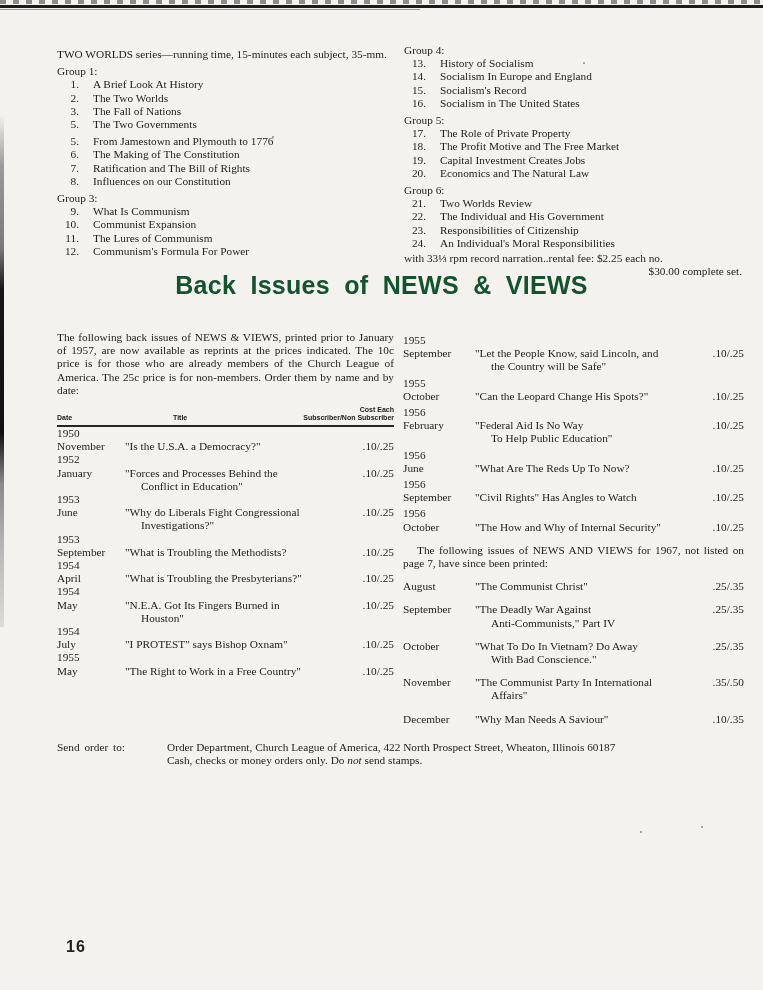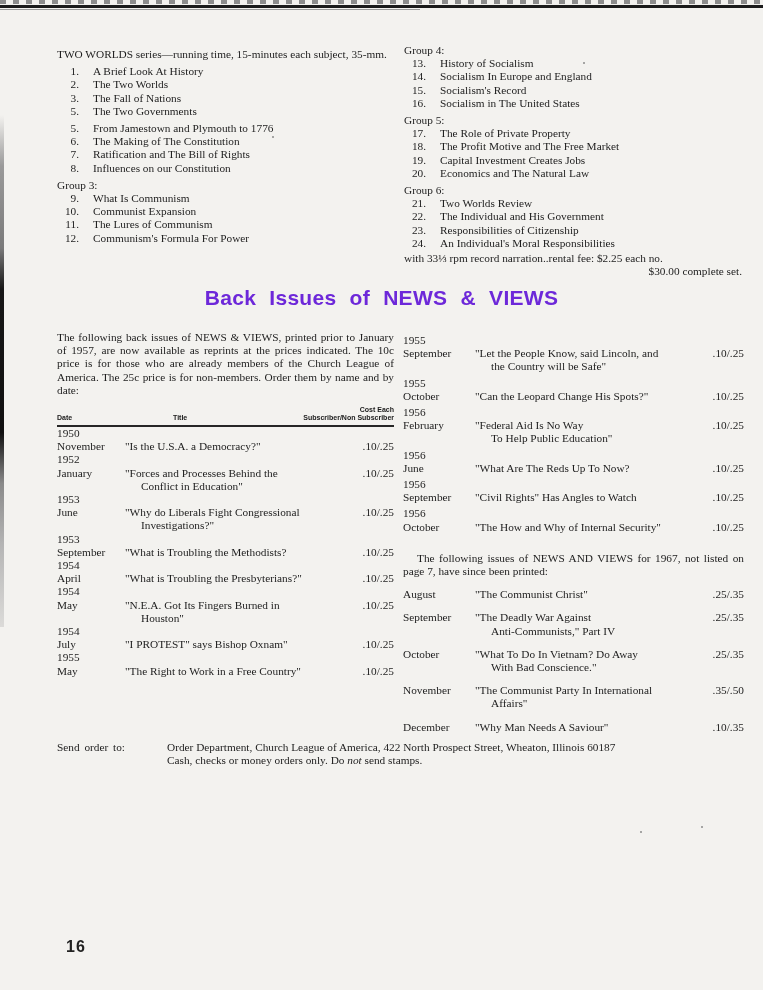--- a/index.html
+++ b/index.html
@@ -21,43 +21,43 @@
   .films-right{position:absolute;left:404px;top:40px;width:340px;}
   .film-intro{margin-bottom:3px;}
   .film-group{margin-top:4px;}
   .film-item{display:flex;gap:8px;}
   .film-num{width:22px;flex:none;text-align:right;margin-right:6px;}
   .film-text{flex:1;}
   .rental-note{margin-top:2px;}
   .rental-note2{text-align:right;padding-right:2px;}
 
   
-  .headline{position:absolute;left:0;top:286px;width:763px;text-align:center;
+  .headline{position:absolute;left:0;top:274px;width:763px;text-align:center;
      font-family:"Liberation Sans","DejaVu Sans",sans-serif;font-weight:bold;
-     font-size:21px;line-height:23px;word-spacing:7px;letter-spacing:.3px;color:#6d28d9;}
+     font-size:25px;line-height:23px;word-spacing:7px;letter-spacing:.3px;color:#14532d;}
 
   
   .bi-left{position:absolute;left:57px;top:331px;width:337px;}
   .bi-right{position:absolute;left:403px;top:331px;width:341px;}
   .bi-intro{text-align:justify;}
   .bi-thead{display:flex;align-items:flex-end;margin-top:9px;
      font-family:"Liberation Sans","DejaVu Sans",sans-serif;font-weight:bold;
      font-size:7px;line-height:8px;color:#1a1a1a;}
   .th-date{width:68px;flex:none;}
   .th-title{flex:1;padding-left:48px;}
   .th-cost{width:132px;flex:none;text-align:right;}
   .bi-rule{border-top:2px solid #262626;margin-top:3px;}
   .bi-row{margin-top:0;}
   .bi-right .rows-top .bi-row{margin-top:3px;}
   .bi-line{display:flex;align-items:baseline;}
   .bi-month{width:68px;flex:none;}
   .bi-right .bi-month{width:72px;}
   .bi-title{flex:1;padding-left:16px;text-indent:-16px;white-space:pre-wrap;padding-right:4px;}
   .bi-price{width:46px;flex:none;text-align:right;}
-  .para-1967{margin-top:18px;text-indent:14px;text-align:justify;}
+  .para-1967{margin-top:10px;text-indent:14px;text-align:justify;}
   .rows-1967 .bi-row{margin-top:10px;}
 
   
   .order-footer{position:absolute;left:57px;top:741px;width:665px;display:flex;}
   .footer-label{width:110px;flex:none;word-spacing:2px;}
   .footer-body{flex:1;}
   .footer-italic{font-style:italic;}
 
   .page-number{position:absolute;left:66px;top:940px;
      font-family:"Liberation Sans","DejaVu Sans",sans-serif;font-weight:bold;
@@ -75,20 +75,21 @@
   <div class="speck" style="left:272px;top:136px;width:2px;height:2px;"></div>
   <div class="speck" style="left:583px;top:62px;width:2px;height:2px;"></div>
   <div class="speck" style="left:640px;top:831px;width:2px;height:2px;"></div>
   <div class="speck" style="left:701px;top:826px;width:2px;height:2px;"></div>
 
   <div class="films-left">
     <div class="film-intro">TWO WORLDS series—running time, 15-minutes each subject, 35-mm.</div>
     <div>
 
         <div class="film-group">
+          <div class="film-group-label">Group 1:</div>
           <div>
 
               <div class="film-item">
                 <span class="film-num">1.</span>
                 <span class="film-text">A Brief Look At History</span>
               </div>
 
               <div class="film-item">
                 <span class="film-num">2.</span>
                 <span class="film-text">The Two Worlds</span>

